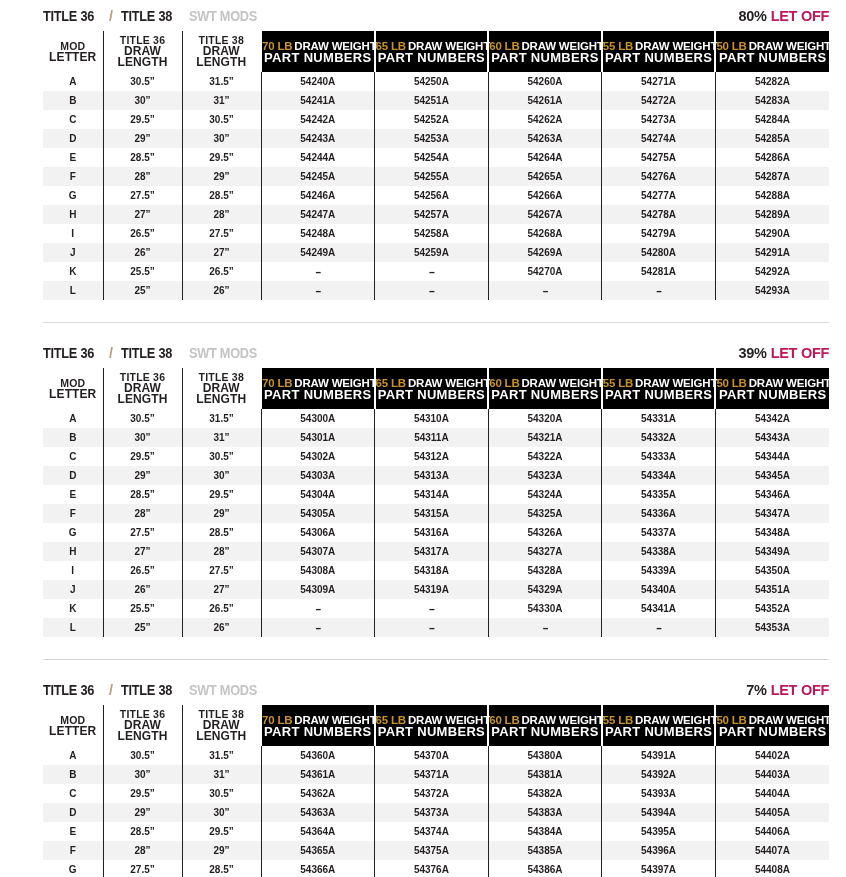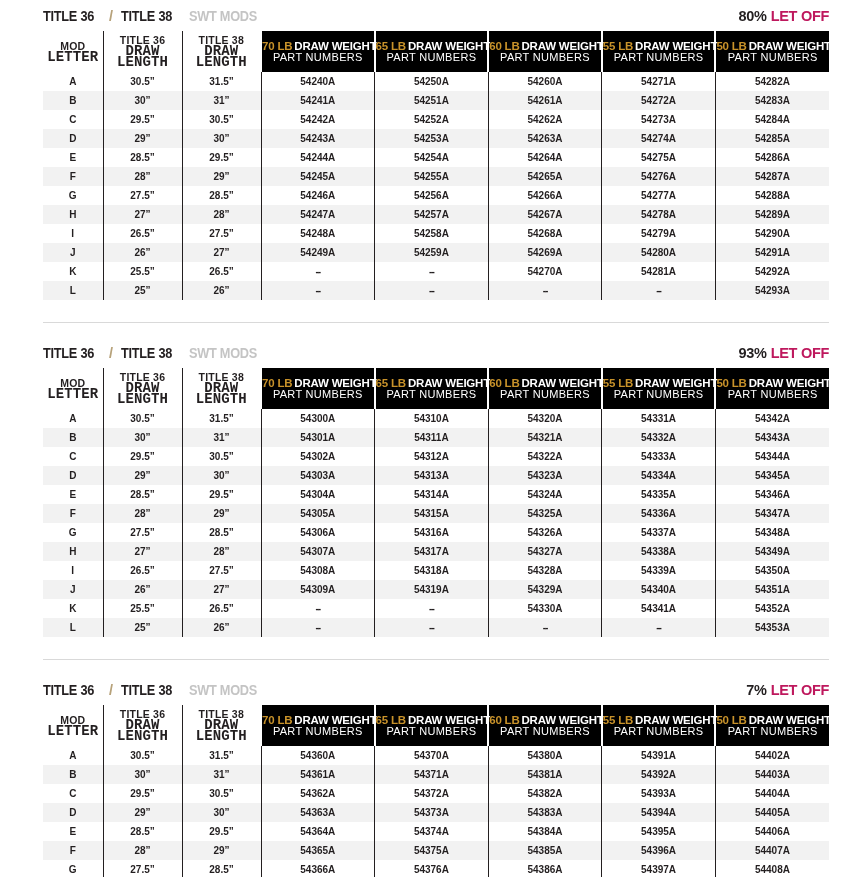--- a/index.html
+++ b/index.html
@@ -103,26 +103,25 @@
   .hd-plain .l1 {
     display: block;
     font-size: 10.5px;
     font-weight: bold;
     letter-spacing: 0.2px;
     color: #231f20;
     line-height: 12px;
   }
   .hd-plain .l2 {
     display: block;
-    font-size: 14px;
+    font-size: 12px;
     font-weight: bold;
     letter-spacing: 0.1px;
     color: #231f20;
     line-height: 11px;
-    font-family: Liberation Mono, monospace;
   }
 
   .hd-black {
     height: 34px;
     background: #000000;
     text-align: center;
     border-left: 2px solid #ffffff;
     padding: 4px 0 4px;
   }
   .hd-black .l1 {
@@ -130,22 +129,22 @@
     font-size: 11.5px;
     font-weight: bold;
     line-height: 12.5px;
     white-space: nowrap;
     letter-spacing: -0.2px;
   }
   .hd-black .wt { color: #c8922a; }
   .hd-black .dw { color: #ffffff; margin-left: 2px; }
   .hd-black .l2 {
     display: block;
-    font-size: 11px;
-    font-weight: normal;
+    font-size: 13px;
+    font-weight: bold;
     color: #ffffff;
     letter-spacing: 0.3px;
     line-height: 11px;
   }
 
   
   tbody td {
     height: 19px;
     text-align: center;
     font-size: 10px;
@@ -354,21 +353,21 @@
       <div class="section">
         <div class="section-rule"></div>
         <div class="gap-sm"></div>
         <div class="section-head">
           <div class="title-group">
             <span class="t-main">TITLE 36</span>
             <span class="t-slash">/</span>
             <span class="t-main">TITLE 38</span>
             <span class="t-sub">SWT MODS</span>
           </div>
-          <div class="letoff"><span class="pct">93%</span><span class="lbl">LET OFF</span></div>
+          <div class="letoff"><span class="pct">39%</span><span class="lbl">LET OFF</span></div>
         </div>
         <table class="mods">
           <colgroup>
             <col class="c-mod">
             <col class="c-len">
             <col class="c-len">
             <col class="c-pn">
             <col class="c-pn">
             <col class="c-pn">
             <col class="c-pn">

